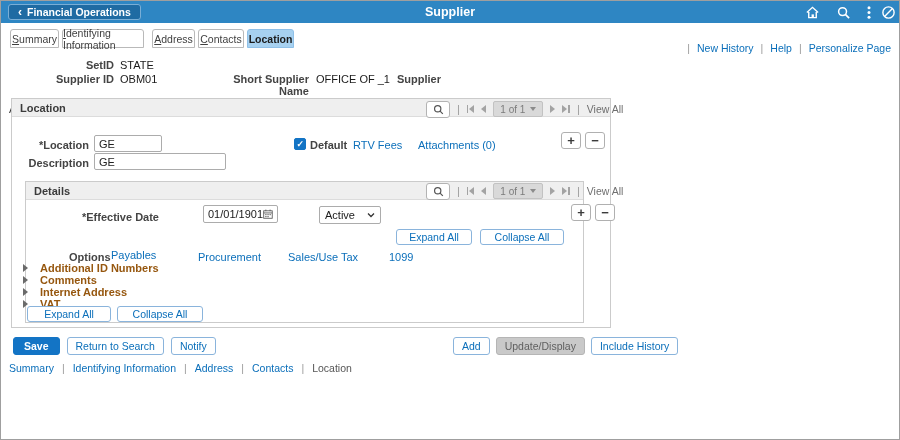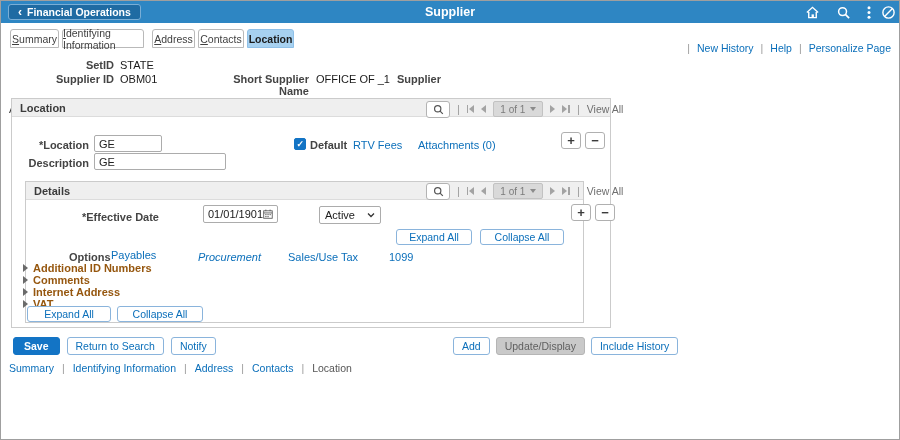--- a/index.html
+++ b/index.html
@@ -76,21 +76,21 @@
                  border:1px solid #8ab4dc; border-radius:3px; color:#0b6fba; font-size:10.5px;
                  cursor:pointer; padding:2px 8px; }
   .btn-solid { display:flex; align-items:center; justify-content:center; background:#1374c5;
                border:1px solid #1374c5; border-radius:3px; color:#fff; font-size:10.5px;
                cursor:pointer; padding:2px 10px; font-weight:bold; }
   .btn-gray { display:flex; align-items:center; justify-content:center; background:#c9c9c9;
               border:1px solid #b5b5b5; border-radius:3px; color:#5f5f5f; font-size:10.5px; padding:2px 8px; }
   .posabs { position:absolute; }
 
   
-  .colrow { position:absolute; display:flex; align-items:center; gap:5px; cursor:pointer; }
+  .colrow { position:absolute; display:flex; align-items:center; gap:12px; cursor:pointer; }
   .tri-sec { width:0; height:0; border-top:4px solid transparent; border-bottom:4px solid transparent;
              border-left:5px solid #6a6a6a; }
   .colrow .sec-label { font-weight:bold; color:#96570f; font-size:11px; }
 
   .optlink { position:absolute; color:#0b6fba; cursor:pointer; }
   .footer { position:absolute; left:8px; top:361px; display:flex; gap:8px; align-items:center; font-size:10.5px; }
   .footer .current { color:#565656; }
 </style>
 </head>
 <body>
@@ -276,21 +276,21 @@
 
   <div class="btn-outline posabs" style="left:395px; top:228px; width:76px; height:16px;">
     <span>Expand All</span>
     </div>
   <div class="btn-outline posabs" style="left:479px; top:228px; width:84px; height:16px;">
     <span>Collapse All</span>
     </div>
 
   <div class="lbl" style="left:68px; top:250px; width:38px; text-align:center;">Options</div>
   <a class="optlink" style="left:110px; top:248px;text-align:center;">Payables</a>
-  <a class="optlink" style="left:197px; top:250px;font-style:italic;">Procurement</a>
+  <a class="optlink" style="left:197px; top:250px;">Procurement</a>
   <a class="optlink" style="left:287px; top:250px;text-align:right;">Sales/Use Tax</a>
   <a class="optlink" style="left:388px; top:250px;">1099</a>
 
   <div class="colrow" style="left:22px; top:261px;">
     <span class="tri-sec"></span>
     <span class="sec-label">Additional ID Numbers</span>
     </div>
   <div class="colrow" style="left:22px; top:273px;">
     <span class="tri-sec"></span>
     <span class="sec-label">Comments</span>

